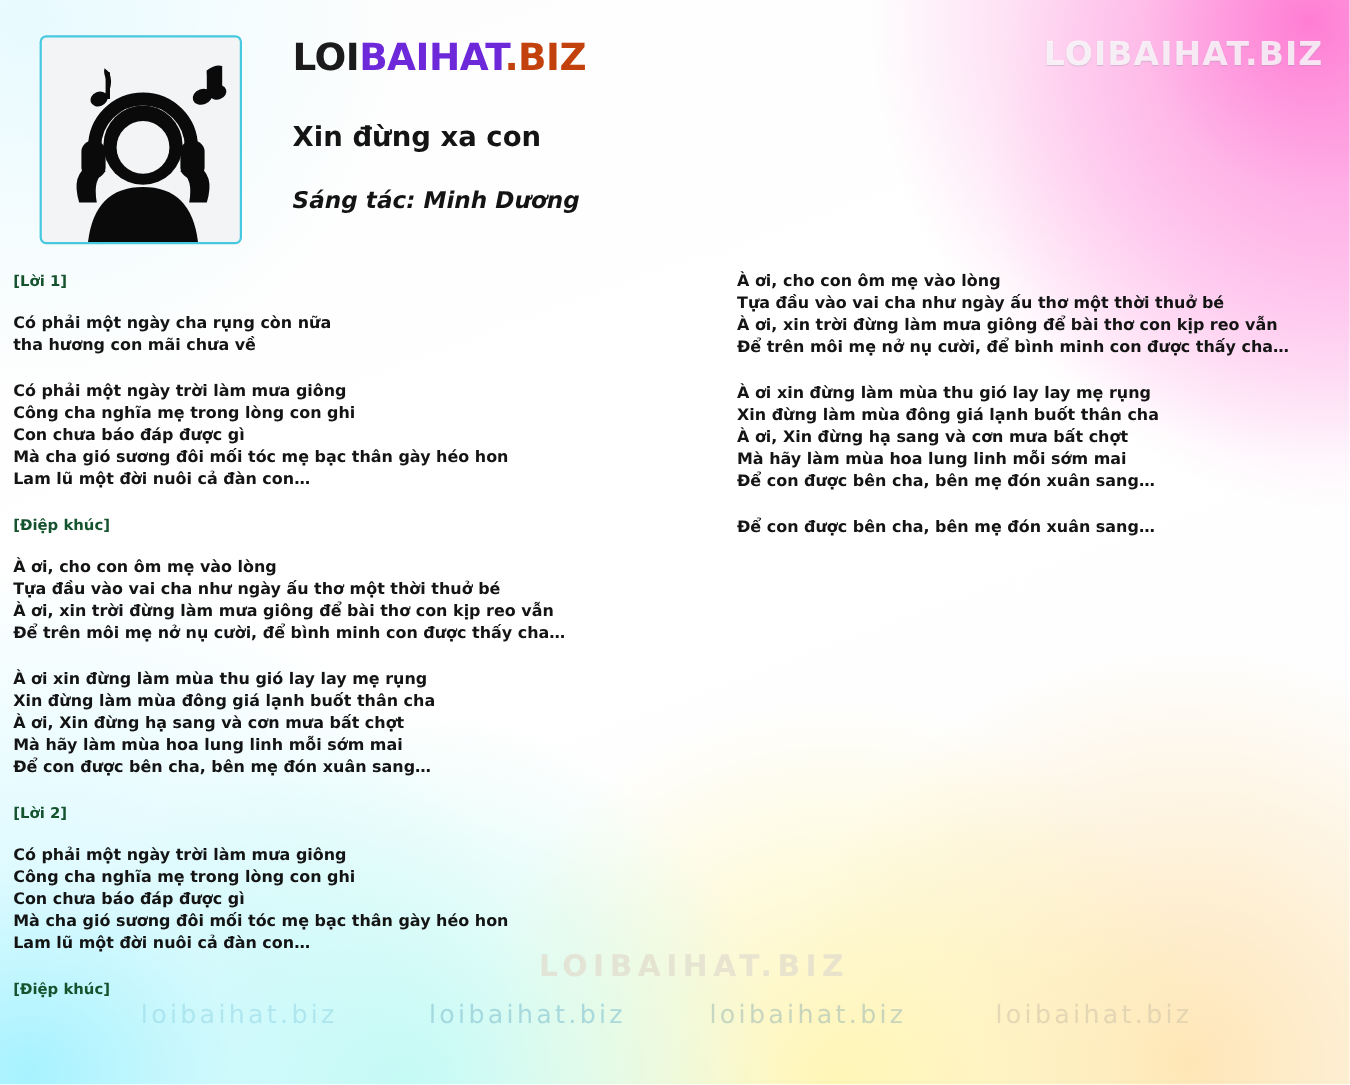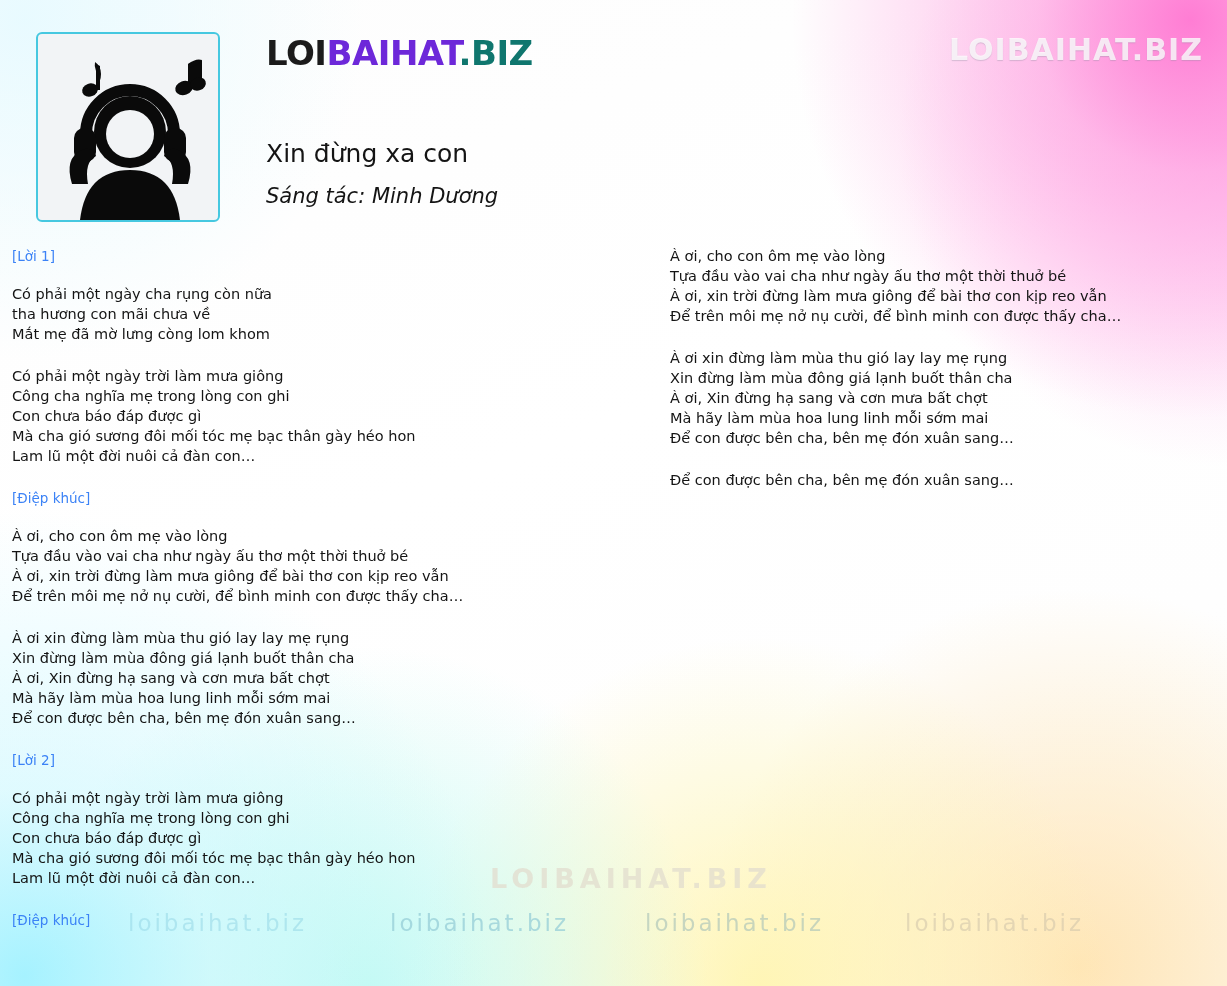--- a/index.html
+++ b/index.html
@@ -58,37 +58,36 @@
     left: 266px;
     top: 33px;
     font-family: "DejaVu Sans", sans-serif;
     font-size: 34px;
     font-weight: 700;
     letter-spacing: -0.5px;
     color: #1b1b1b;
     white-space: nowrap;
   }
   .site-logo .part-2 { color: #6d28d9; margin-top: 40px; }
-  .site-logo .part-3 { color: #0f766e; }
+  .site-logo .part-3 { color: #c2410c; }
 
   .song-title {
     position: absolute;
     left: 266px;
     top: 110px;
     font-size: 25px;
-    font-weight: 400;
+    font-weight: 700;
     color: #141414;
-    margin-top: 29px;
   }
   .song-author {
     position: absolute;
     left: 266px;
-    top: 184px;
+    top: 170px;
     font-size: 21px;
-    font-weight: 400;
+    font-weight: 700;
     font-style: italic;
     color: #141414;
   }
 
   .wm-top {
     position: absolute;
     right: 24px;
     top: 32px;
     font-size: 30px;
     font-weight: 700;
@@ -105,31 +104,31 @@
   .col-right { left: 670px; width: 540px; }
 
   .lyrics-wrap {
     position: relative;
     margin-top: 14px;
     height: 740px;
   }
 
   .section-tag {
     font-size: 13.5px;
-    font-weight: 400;
-    color: #3b82f6;
+    font-weight: 700;
+    color: #14532d;
     margin: 0 0 18px 0;
     line-height: 20px;
   }
   .stanza {
     margin: 0 0 22px 0;
   }
   .stanza .line {
     font-size: 14.5px;
-    font-weight: 400;
+    font-weight: 700;
     color: #141414;
     line-height: 20px;
     white-space: nowrap;
   }
 
   
   .wm-strip {
     position: absolute;
     left: 0;
     right: 0;
@@ -211,21 +210,20 @@
 
     <div class="wm-top">LOIBAIHAT.BIZ</div>
   </div>
 
   <div class="lyrics-wrap">
     <div class="col col-left" id="col-left">
         <div class="section-tag">[Lời 1]</div>
         <div class="stanza">
           <div class="line">Có phải một ngày cha rụng còn nữa</div>
           <div class="line">tha hương con mãi chưa về</div>
-          <div class="line">Mắt mẹ đã mờ lưng còng lom khom</div>
         </div>
         <div class="stanza">
           <div class="line">Có phải một ngày trời làm mưa giông</div>
           <div class="line">Công cha nghĩa mẹ trong lòng con ghi</div>
           <div class="line">Con chưa báo đáp được gì</div>
           <div class="line">Mà cha gió sương đôi mối tóc mẹ bạc thân gày héo hon</div>
           <div class="line">Lam lũ một đời nuôi cả đàn con…</div>
         </div>
         <div class="section-tag">[Điệp khúc]</div>
         <div class="stanza">

